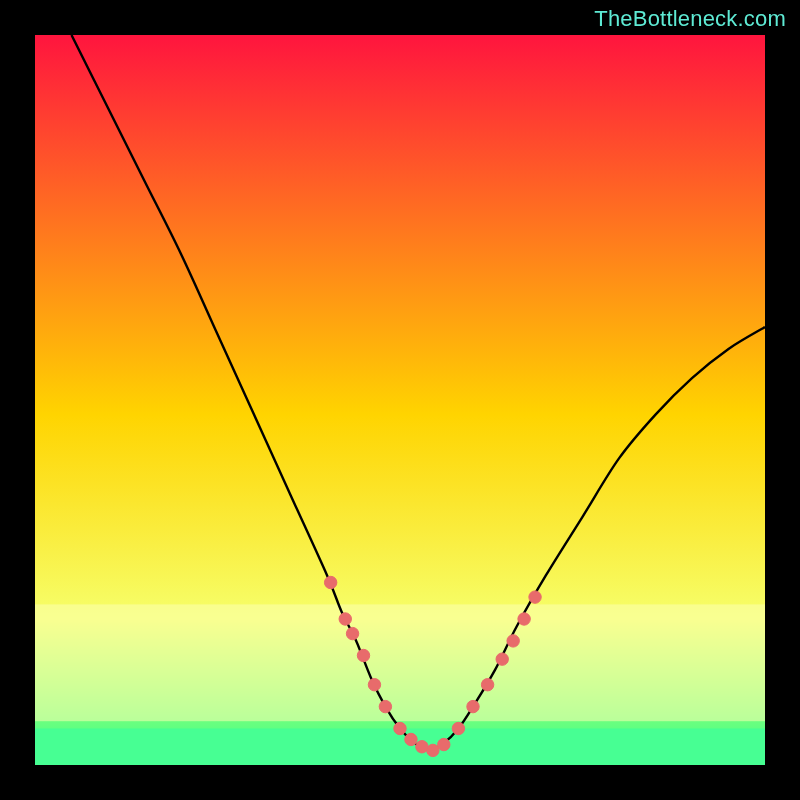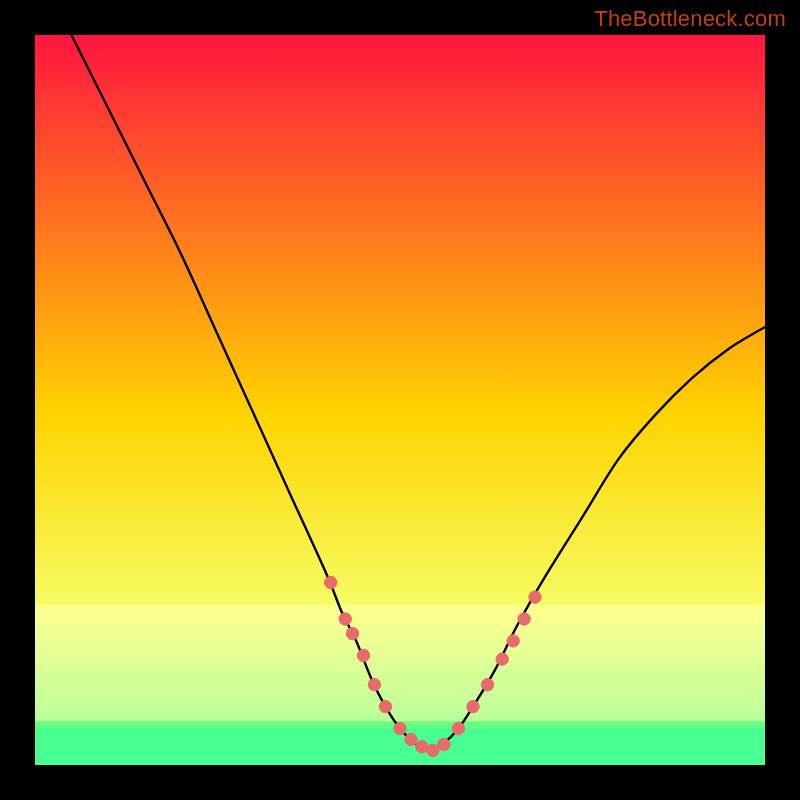--- a/index.html
+++ b/index.html
@@ -14,21 +14,21 @@
   .frame {
     position: relative;
     width: 800px;
     height: 800px;
     background: #000;
   }
   .watermark {
     position: absolute;
     top: 6px;
     right: 14px;
-    color: #c2410c;
+    color: #5eead4;
     font-size: 22px;
     letter-spacing: 0.2px;
     font-weight: 400;
     z-index: 4;
   }
   .plot-area {
     position: absolute;
     left: 35px;
     top: 35px;
     width: 730px;

